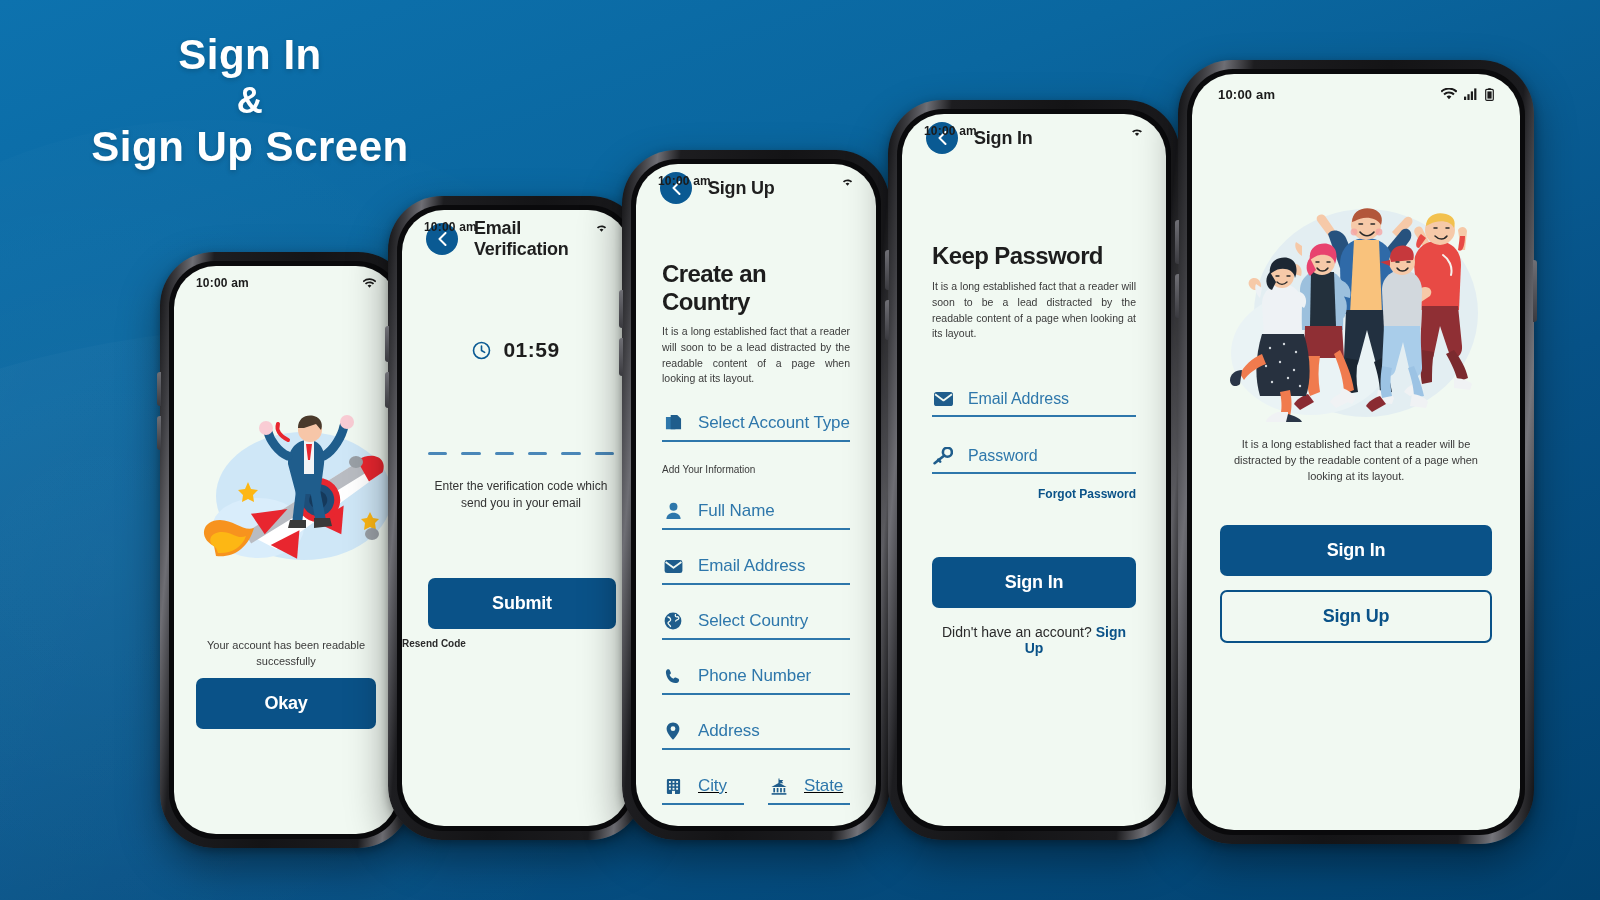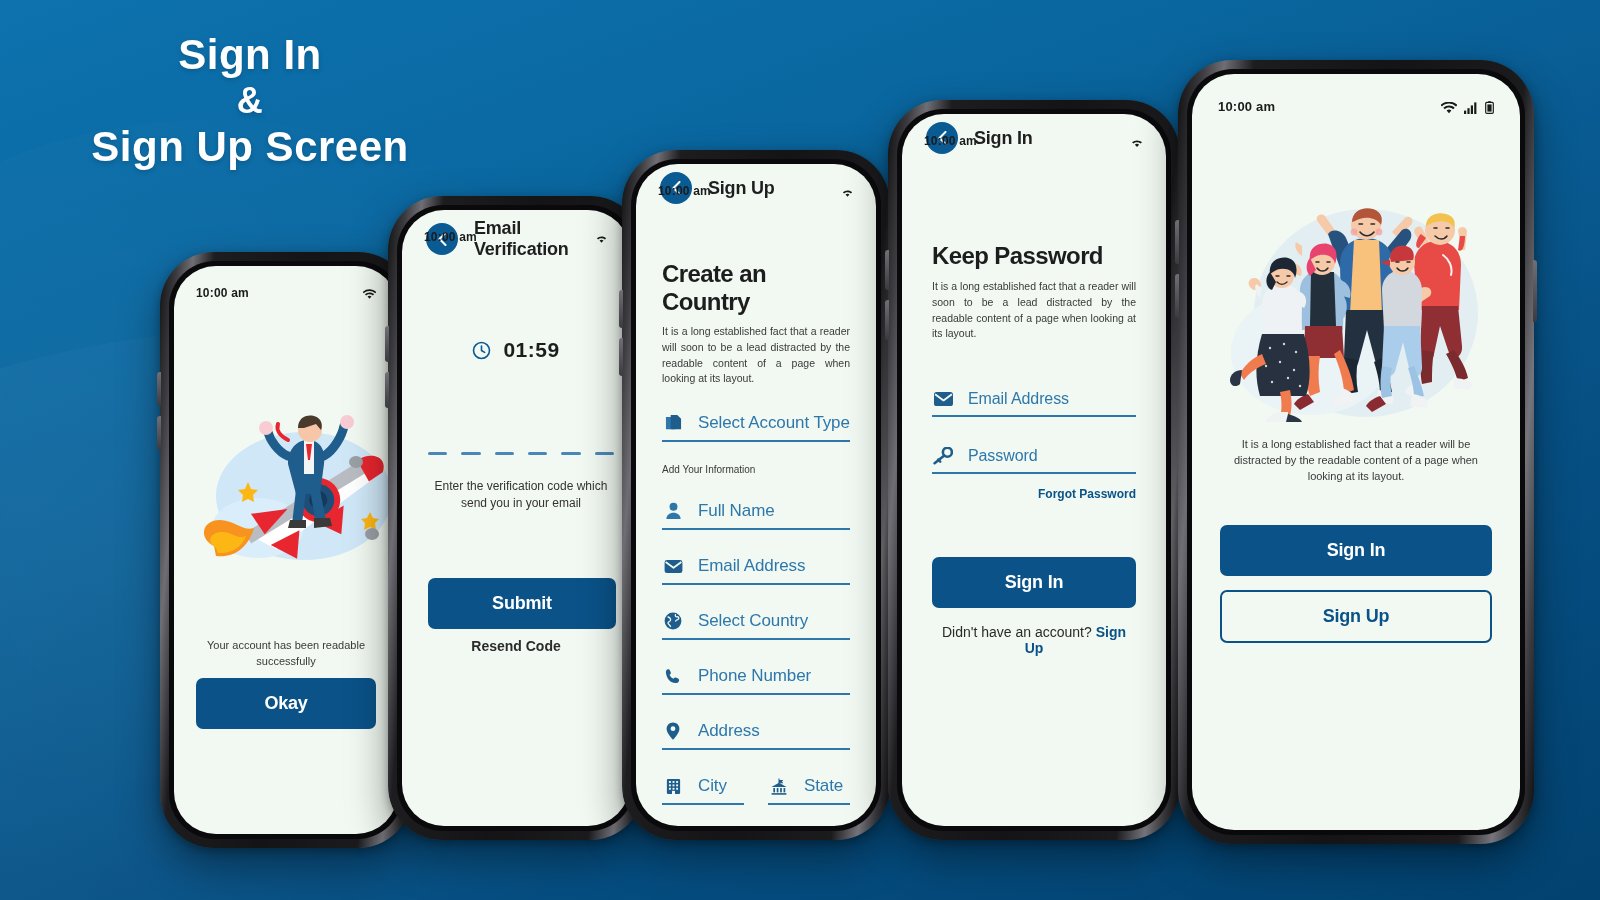--- a/index.html
+++ b/index.html
@@ -78,21 +78,21 @@
     width: 4px;
     border-radius: 3px 0 0 3px;
     background: linear-gradient(180deg, #6f6f75, #3a3a3f);
   }
   .btn-pwr { left: auto; right: -3px; border-radius: 0 3px 3px 0; }
 
   
   .statusbar {
     position: absolute; left: 0; right: 0; top: 0;
     height: 34px;
-    display: flex; align-items: flex-end;
+    display: flex; align-items: center;
     padding: 0 22px;
     font-size: 12px; font-weight: bold; color: #1b1b1b;
     letter-spacing: 0.2px;
   }
   .statusbar .sb-time { flex: 0 0 auto; }
   .statusbar .sb-icons { margin-left: auto; display: flex; align-items: center; gap: 7px; }
   .sb-icons svg { display: block; }
 
   
   .appbar {
@@ -155,29 +155,29 @@
   #p1-cta { position: absolute; left: 22px; right: 22px; top: 412px; }
 
   
   #phone2 { left: 388px; top: 196px; width: 256px; height: 644px; z-index: 11; }
   #p2-timer { position: absolute; left: 0; right: 0; top: 128px; display: flex; align-items: center; justify-content: center; gap: 12px; }
   #p2-timer .tval { font-size: 21px; font-weight: bold; color: #1d1d1d; letter-spacing: 0.5px; }
   #p2-otp { position: absolute; left: 26px; right: 16px; top: 242px; display: flex; gap: 14px; }
   #p2-otp .otp-cell { flex: 1 1 0; height: 3px; background: #4a87b8; border-radius: 2px; cursor: pointer; }
   #p2-hint { position: absolute; left: 26px; right: 16px; top: 268px; text-align: center; font-size: 12px; color: #333; line-height: 1.45; }
   #p2-cta { position: absolute; left: 26px; right: 14px; top: 368px; }
-  #p2-resend { position: absolute; left: 0; right: 0; top: 428px; text-align: center; font-size: 14px; font-weight: bold; color: #2b2b2b; cursor: pointer; }
+  #p2-resend { position: absolute; left: 0; right: 0; top: 428px; text-align: left; font-size: 10px; font-weight: bold; color: #2b2b2b; cursor: pointer; }
 
   
   #phone3 { left: 622px; top: 150px; width: 268px; height: 690px; z-index: 12; }
   #p3-body { padding: 20px 26px 0 26px; }
   #p3-head { margin-top: 36px; }
   #p3-desc { margin-top: 8px; }
   #p3-fields { margin-top: 10px; }
-  #p3-row { display: flex; gap: 24px; }
+  #p3-row { display: flex; gap: 24px; text-decoration: underline; }
   #p3-row .field { flex: 1 1 0; }
 
   
   #phone4 { left: 888px; top: 100px; width: 292px; height: 740px; z-index: 13; }
   #p4-body { padding: 22px 30px 0 30px; }
   #p4-head { margin-top: 66px; }
   #p4-desc { margin-top: 9px; }
   #p4-forgot { margin-top: 13px; text-align: right; font-size: 12px; font-weight: bold; color: #0a5288; cursor: pointer; }
   #p4-cta { margin-top: 56px; }
   #p4-foot { margin-top: 16px; text-align: center; font-size: 14px; color: #2b2b2b; }

